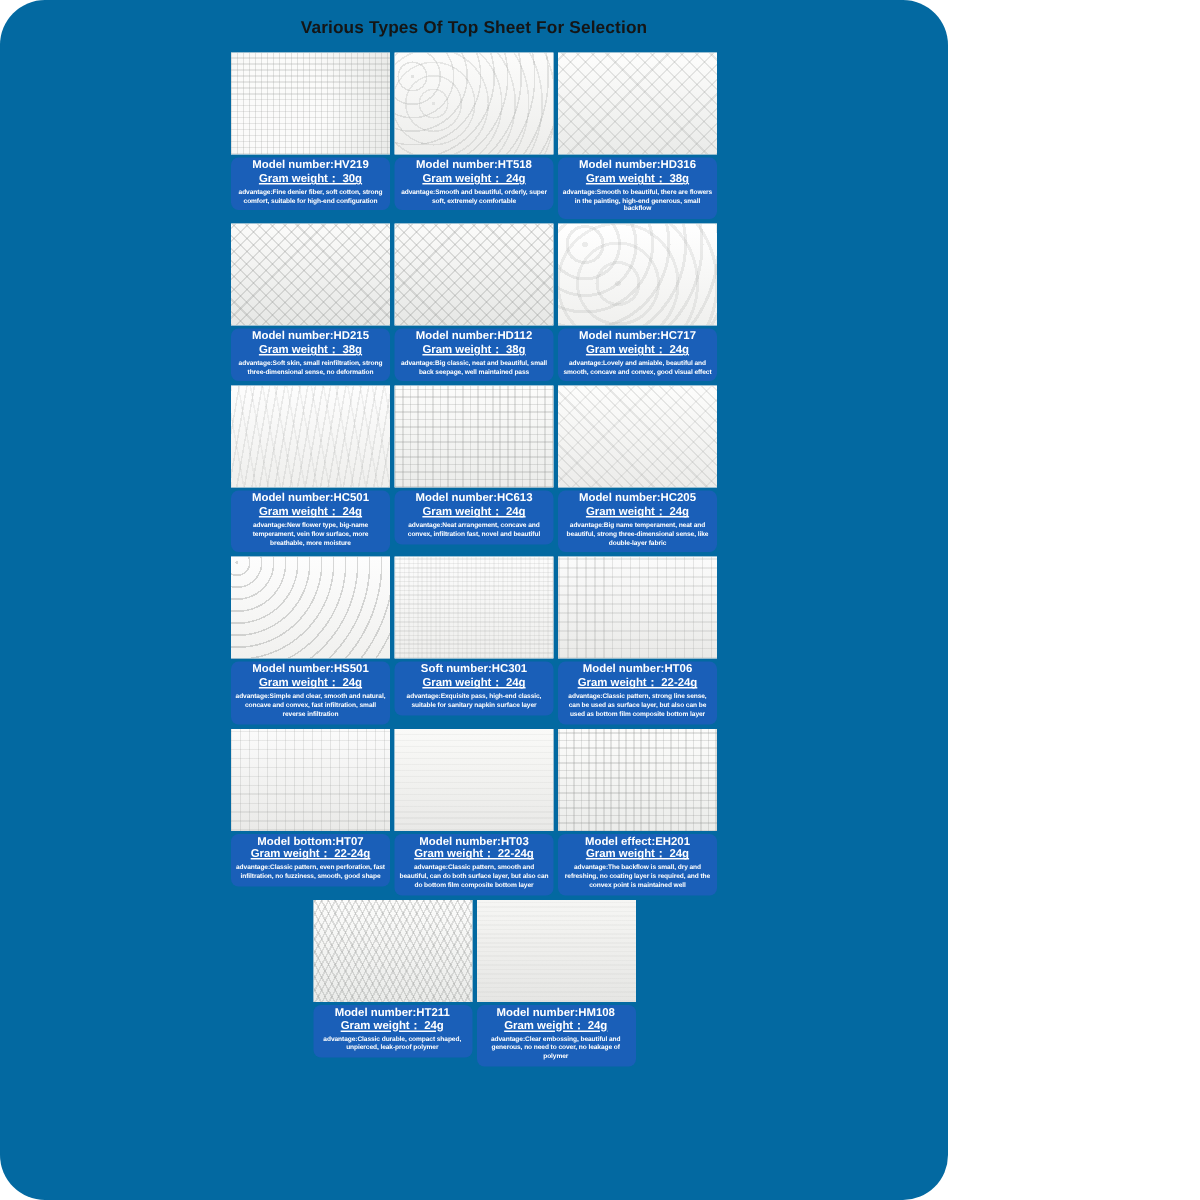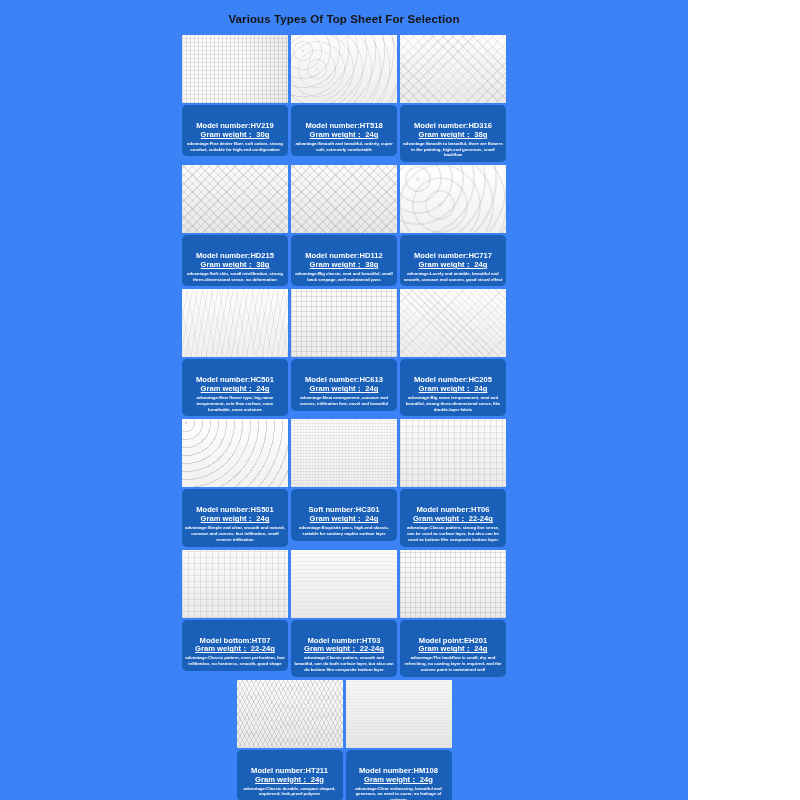--- a/index.html
+++ b/index.html
@@ -5,22 +5,23 @@
   * { box-sizing: border-box; }
   html, body {
     margin: 0; padding: 0;
     width: 800px; height: 800px;
     background: #ffffff;
     font-family: "Liberation Sans", sans-serif;
     overflow: hidden;
   }
   .page {
     position: relative;
-    width: 688px; height: 800px;
-    background: #3b82f6;
+    width: 632px; height: 800px;
+    background: #0369a1;
+    border-radius: 30px;
   }
   .page-title {
     text-align: center;
     font-size: 11.5px;
     font-weight: bold;
     color: #151515;
     letter-spacing: 0.1px;
     padding-top: 13px;
     margin: 0 0 10px 0;
   }
@@ -136,21 +137,21 @@
       linear-gradient(#f6f6f4, #e6e6e4);
   }
 
   .label {
     width: 106px;
     margin-top: 2px;
     background: #1a5fb8;
     border-radius: 5px;
     color: #ffffff;
     text-align: center;
-    padding: 17px 3px 4px 3px;
+    padding: 1px 3px 4px 3px;
     line-height: 1.18;
   }
   .label .model {
     font-size: 7.6px;
     font-weight: bold;
     white-space: nowrap;
   }
   .label .weight {
     font-size: 7.6px;
     font-weight: bold;
@@ -325,21 +326,21 @@
           <div class="model">Model number:HT03</div>
           <div class="weight">Gram weight： 22-24g</div>
           <div class="adv">advantage:Classic pattern, smooth and beautiful, can do both surface layer, but also can do bottom film composite bottom layer</div>
         </div>
       </div>
       <div class="card">
         <div class="swatch">
             <div class="tex t-net"></div>
           </div>
         <div class="label">
-          <div class="model">Model point:EH201</div>
+          <div class="model">Model effect:EH201</div>
           <div class="weight">Gram weight： 24g</div>
           <div class="adv">advantage:The backflow is small, dry and refreshing, no coating layer is required, and the convex point is maintained well</div>
         </div>
       </div>
     </div>
 
     <div class="row centered">
       <div class="card">
         <div class="swatch">
             <div class="tex t-twill"></div>

